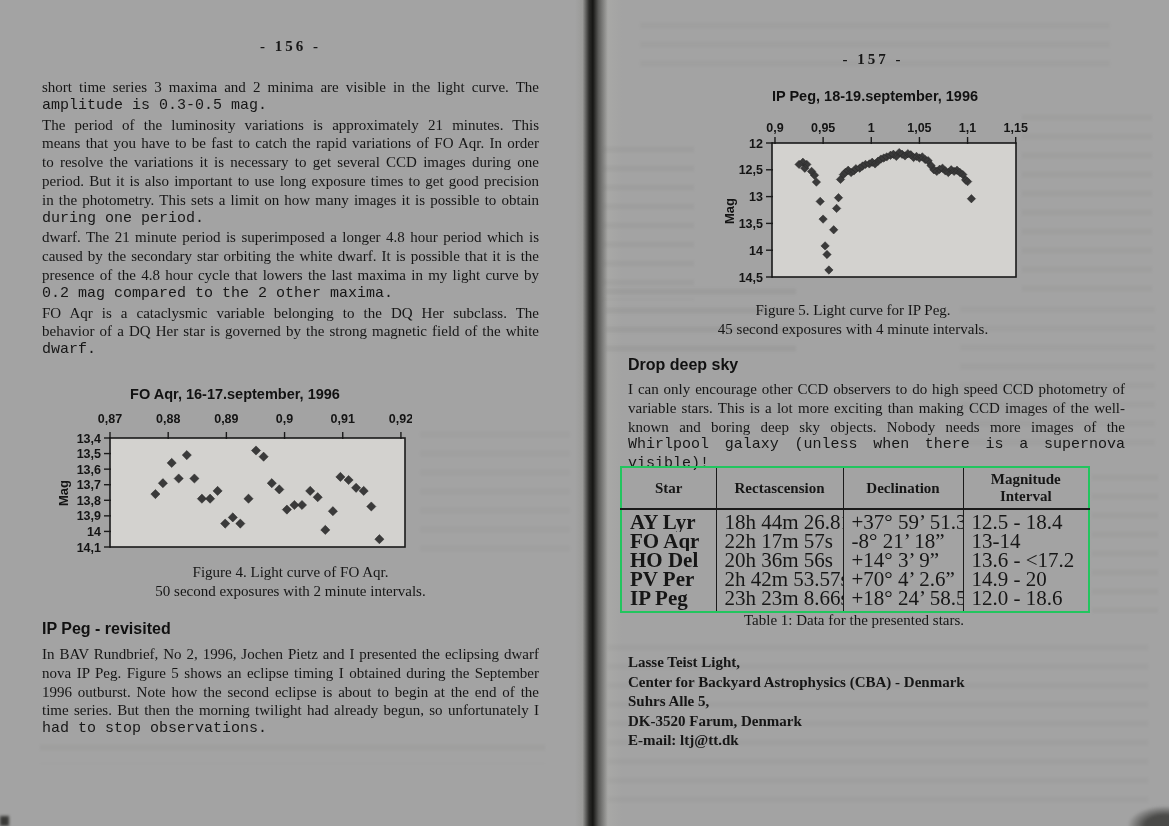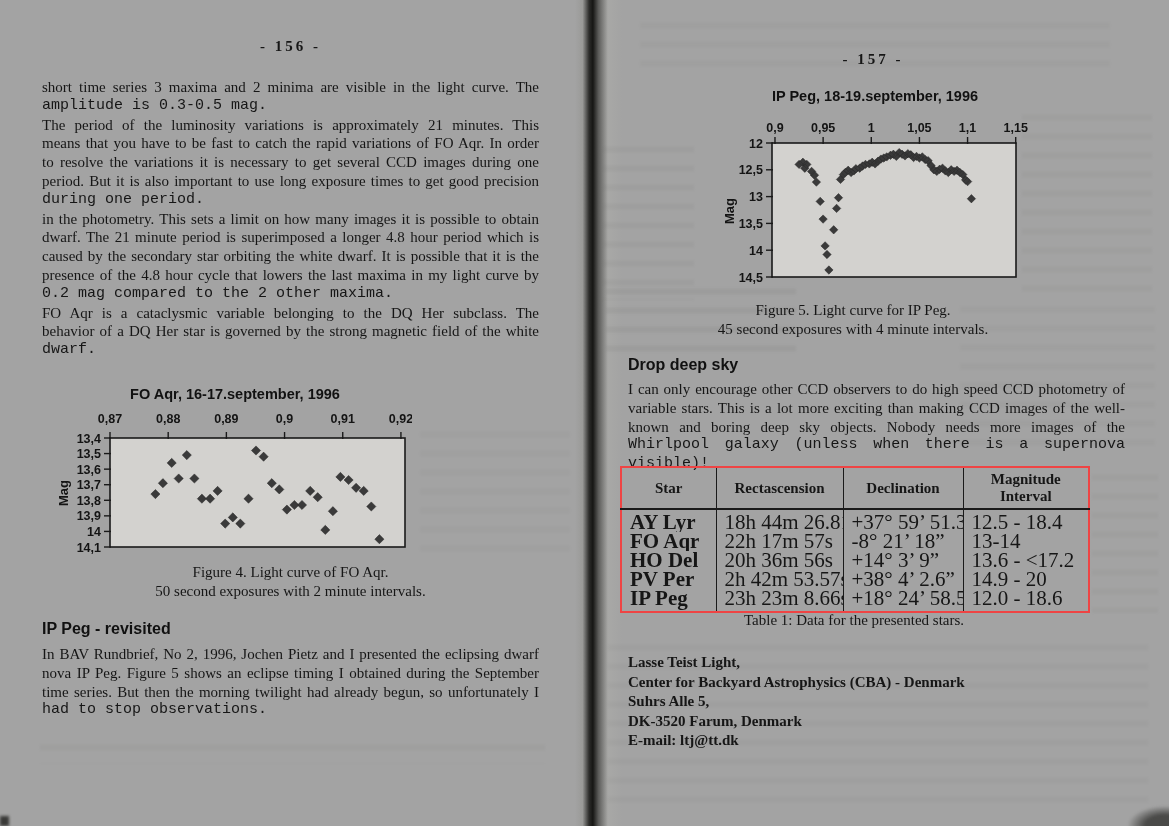--- a/index.html
+++ b/index.html
@@ -8,21 +8,21 @@
   .abs{position:absolute;}
   .page-num{font-weight:bold;font-size:15px;letter-spacing:3px;text-align:center;}
   .jline{font-size:15px;line-height:18.8px;text-align:justify;text-align-last:justify;white-space:normal;}
   .jlast{text-align-last:left;font-family:Liberation Mono, monospace;}
   .body-block{width:497px;}
   .caption{font-size:15px;line-height:18.5px;text-align:center;}
   .sec-head{font-family:"Liberation Sans", sans-serif;font-weight:bold;font-size:16px;color:#111;}
   .chart-title{font-family:"Liberation Sans", sans-serif;font-weight:bold;font-size:14.5px;text-align:center;color:#111;}
   .contact{font-size:15px;font-weight:bold;line-height:19.5px;}
   
-  table.startable{border-collapse:collapse;border:2px solid #ef4444;table-layout:fixed;width:468px;}
+  table.startable{border-collapse:collapse;border:2px solid #22c55e;table-layout:fixed;width:468px;}
   table.startable th{border-left:1.6px solid #1a1a1a;border-bottom:2px solid #1a1a1a;
       font-size:15px;font-weight:bold;text-align:center;vertical-align:middle;white-space:pre-line;
       height:40px;padding:0 2px;}
   table.startable th:first-child{border-left:none;}
   table.startable td{border-left:1.6px solid #1a1a1a;font-size:21px;line-height:19px;
       padding:0 0 0 8px;vertical-align:top;white-space:nowrap;overflow:hidden;margin-top:20px;}
   table.startable td:first-child{border-left:none;font-weight:bold;}
   table.startable tr.first td{padding-top:3px;}
   table.startable tr.last td{padding-bottom:3px;}
   
@@ -58,22 +58,22 @@
 
     <div class="abs page-num" style="left:42px;top:38px;width:497px;">- 156 -</div>
 
     <div class="abs body-block" style="left:42px;top:78px;" id="left-body">
         <div class="jline">short time series 3 maxima and 2 minima are visible in the light curve. The</div>
         <div class="jline jlast">amplitude is 0.3-0.5 mag.</div>
         <div class="jline">The period of the luminosity variations is approximately 21 minutes. This</div>
         <div class="jline">means that you have to be fast to catch the rapid variations of FO Aqr. In order</div>
         <div class="jline">to resolve the variations it is necessary to get several CCD images during one</div>
         <div class="jline">period. But it is also important to use long exposure times to get good precision</div>
+        <div class="jline">in the photometry. This sets a limit on how many images it is possible to obtain</div>
         <div class="jline jlast">during one period.</div>
-        <div class="jline">in the photometry. This sets a limit on how many images it is possible to obtain</div>
         <div class="jline">dwarf. The 21 minute period is superimposed a longer 4.8 hour period which is</div>
         <div class="jline">caused by the secondary star orbiting the white dwarf. It is possible that it is the</div>
         <div class="jline">presence of the 4.8 hour cycle that lowers the last maxima in my light curve by</div>
         <div class="jline jlast">0.2 mag compared to the 2 other maxima.</div>
         <div class="jline">FO Aqr is a cataclysmic variable belonging to the DQ Her subclass. The</div>
         <div class="jline">behavior of a DQ Her star is governed by the strong magnetic field of the white</div>
         <div class="jline jlast">dwarf.</div>
       </div>
 
     <div class="abs chart-title" style="left:42px;top:386px;width:386px;">FO Aqr, 16-17.september, 1996</div>
@@ -115,20 +115,21 @@
     <div class="abs caption" style="left:42px;top:563px;width:497px;font-family:Liberation Serif, serif;" id="fig4-caption">
         <div class="caption">Figure 4. Light curve of FO Aqr.</div>
         <div class="caption">50 second exposures with 2 minute intervals.</div>
       </div>
 
     <div class="abs sec-head" style="left:42px;top:620px;">IP Peg - revisited</div>
 
     <div class="abs body-block" style="left:42px;top:645px;" id="left-section-para">
         <div class="jline">In BAV Rundbrief, No 2, 1996, Jochen Pietz and I presented the eclipsing dwarf</div>
         <div class="jline">nova IP Peg. Figure 5 shows an eclipse timing I obtained during the September</div>
+        <div class="jline">1996 outburst. Note how the second eclipse is about to begin at the end of the</div>
         <div class="jline">time series. But then the morning twilight had already begun, so unfortunately I</div>
         <div class="jline jlast">had to stop observations.</div>
       </div>
   </div>
 
   <div class="abs" style="left:600px;top:0;width:569px;height:826px;">
 
     <div class="abs page-num" style="left:23px;top:51px;width:500px;">- 157 -</div>
 
     <div class="abs chart-title" style="left:75px;top:88px;width:400px;">IP Peg, 18-19.september, 1996</div>
@@ -208,21 +209,21 @@
           </tr>
           <tr>
             <td>HO Del</td>
             <td>20h 36m 56s</td>
             <td>+14° 3’ 9”</td>
             <td>13.6 - &lt;17.2</td>
           </tr>
           <tr>
             <td>PV Per</td>
             <td>2h 42m 53.57s</td>
-            <td>+38° 4’ 2.6”</td>
+            <td>+70° 4’ 2.6”</td>
             <td>14.9 - 20</td>
           </tr>
           <tr class="last">
             <td>IP Peg</td>
             <td>23h 23m 8.66s</td>
             <td>+18° 24’ 58.5”</td>
             <td>12.0 - 18.6</td>
           </tr>
         </tbody>
     </table>

